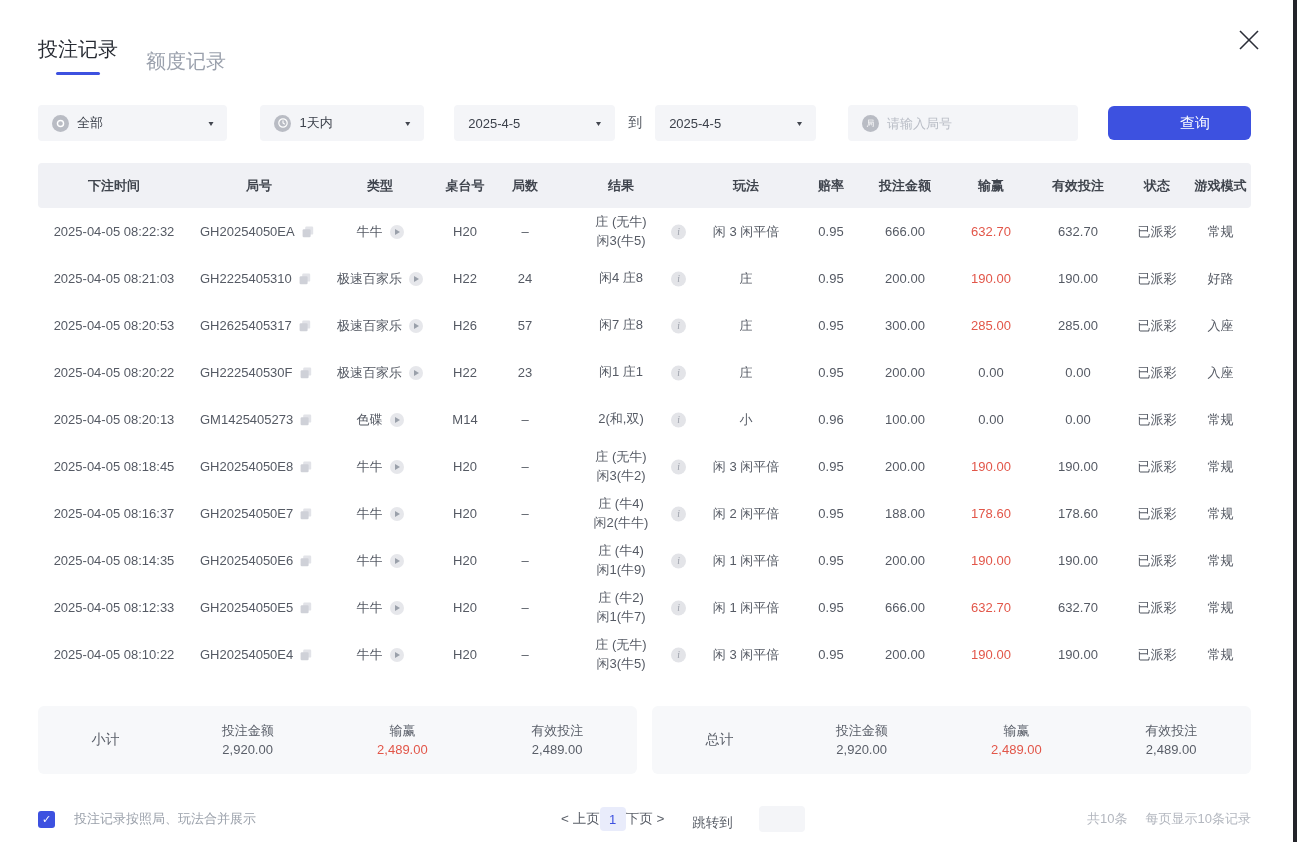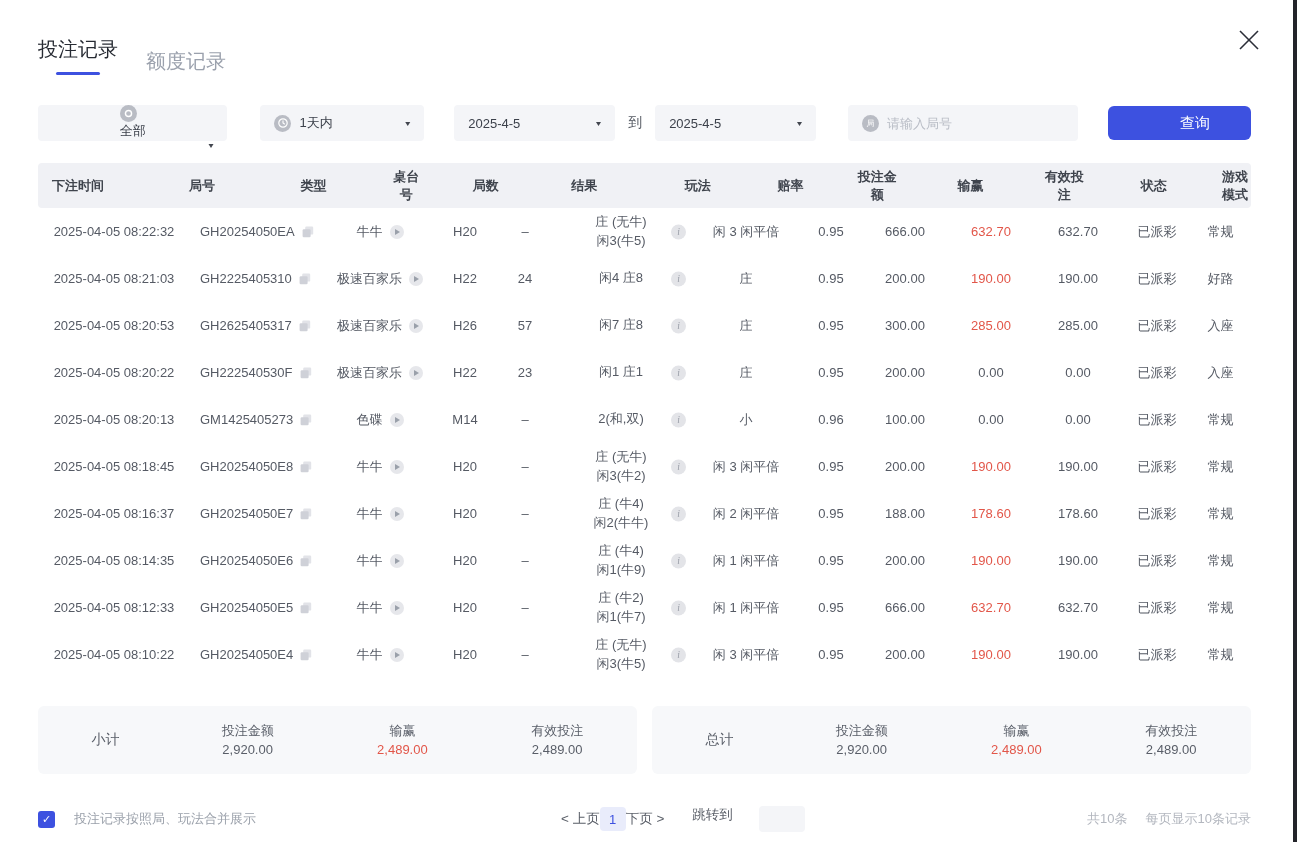--- a/index.html
+++ b/index.html
@@ -17,36 +17,36 @@
   .tab .underline { width:44px; height:3px; border-radius:2px; background:#3d51e0; margin:9px auto 0; }
   .tab:not(.active) .underline { display:none; }
 
   
   .filters { display:flex; align-items:center; margin-top:30px; }
   .fbox { height:36px; background:#f4f5f8; border-radius:4px; display:flex; align-items:center;
     padding:0 14px; font-size:13px; color:#3c414b; cursor:pointer; }
   .fbox .arrow { margin-left:auto; font-size:10px; color:#42464f; transform:scaleY(0.8); }
   .disc { width:17px; height:17px; border-radius:50%; background:#b9bcc4; display:inline-flex;
     align-items:center; justify-content:center; margin-right:8px; flex:none; color:#fff; }
-  .sel-category { width:192px;flex-direction:column; }
+  .sel-category { width:192px; }
   .sel-time { width:166px; margin-left:33px; }
   .sel-date1 { width:163px; margin-left:30px; }
   .to-label { margin:0 13px; font-size:14px; color:#555a63; }
   .sel-date2 { width:163px; }
   .round-input-wrap { width:233px; margin-left:32px; cursor:text; }
   .round-input-wrap input { border:none; outline:none; background:transparent; font-size:13px;
     width:150px; color:#3c414b; font-family:inherit; }
   .round-input-wrap input::placeholder { color:#b9bdc6; }
   .query-btn { width:145px; height:34px; margin-left:30px; background:#3d51e0; color:#fff;
     border:none; border-radius:6px; font-size:15px; cursor:pointer; font-family:inherit;padding-left:31px; }
 
   
   .table { margin-top:22px; width:1213px; }
   .thead { display:flex; align-items:center; height:45px; background:#f0f1f5; border-radius:4px;
-    font-size:13px; font-weight:600; color:#3f444d;gap:48px; }
+    font-size:13px; font-weight:600; color:#3f444d; }
   .tr { display:flex; align-items:center; height:47px; font-size:13px; color:#555a64; }
   .th,.td { display:flex; align-items:center; justify-content:center; text-align:center; }
   .c1{width:152px;} .c2{width:138px;} .c3{width:104px;} .c4{width:66px;} .c5{width:54px;}
   .c6{width:138px;} .c7{width:112px;} .c8{width:58px;} .c9{width:90px;} .c10{width:82px;}
   .c11{width:92px;} .c12{width:66px;} .c13{width:61px;}
   .td.c2 { justify-content:flex-start; padding-left:10px; }
   .copy-ic { margin-left:7px; display:inline-flex; cursor:pointer; }
   .play-ic { width:14px; height:14px; border-radius:50%; background:#e6e7eb; margin-left:7px;
     display:inline-flex; align-items:center; justify-content:center; cursor:pointer; }
   .play-ic::after { content:""; display:block; width:0; height:0; margin-left:1px;
@@ -72,21 +72,21 @@
   .merge { display:flex; align-items:center; gap:9px; cursor:pointer; }
   .checkbox { width:17px; height:17px; border-radius:3px; background:#3d51e0; display:flex;
     align-items:center; justify-content:center; }
   .checkbox::after { content:"✓"; color:#fff; font-size:11px; font-weight:bold; }
   .merge-label { font-size:13px; color:#9aa0aa;margin-left:10px; }
   .pager { display:flex; align-items:center; font-size:13.5px; color:#5a5f68;
     margin-left:305px; }
   .page-btn { cursor:pointer; }
   .page-num { min-width:26px; height:24px; background:#e9ecfb; color:#3d51e0; border-radius:4px;
     display:flex; align-items:center; justify-content:center; font-size:13px; cursor:pointer; }
-  .jump { display:flex; align-items:flex-start; gap:26px; margin-left:28px; font-size:13.5px; color:#5a5f68; }
+  .jump { display:flex; align-items:flex-end; gap:26px; margin-left:28px; font-size:13.5px; color:#5a5f68; }
   .jump input { width:46px; height:26px; background:#f4f5f8; border:none; border-radius:4px;
     outline:none; text-align:center; font-size:13px; font-family:inherit; }
   .count-info { margin-left:auto; font-size:13px; color:#b3b7bf; display:flex; gap:18px; }
 </style>
 </head>
 <body>
 
 <div class="modal">
 
   <div class="close-btn">

